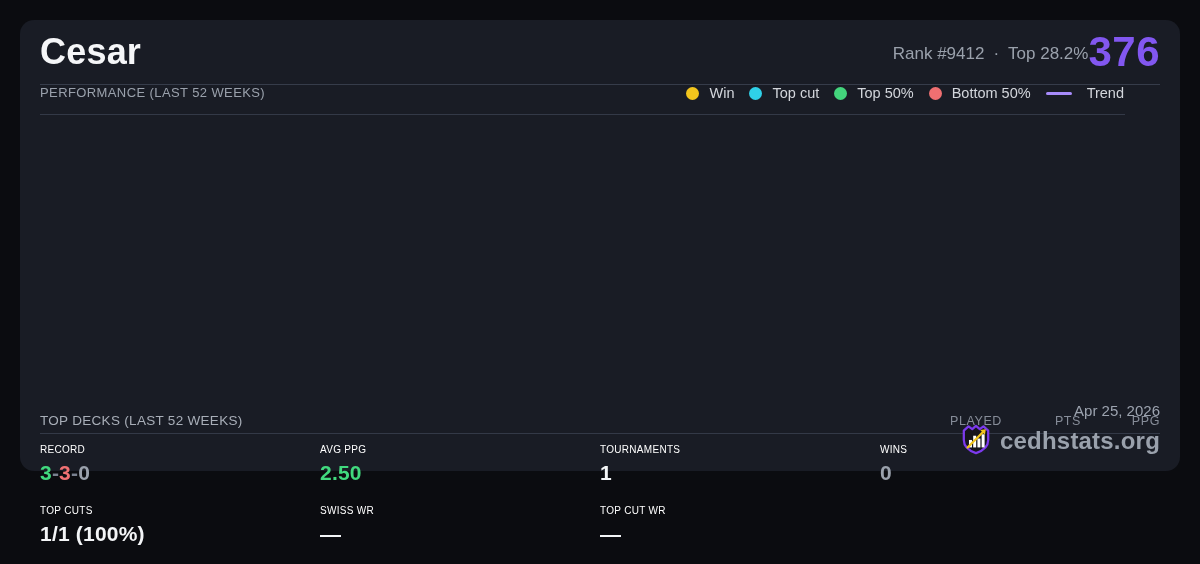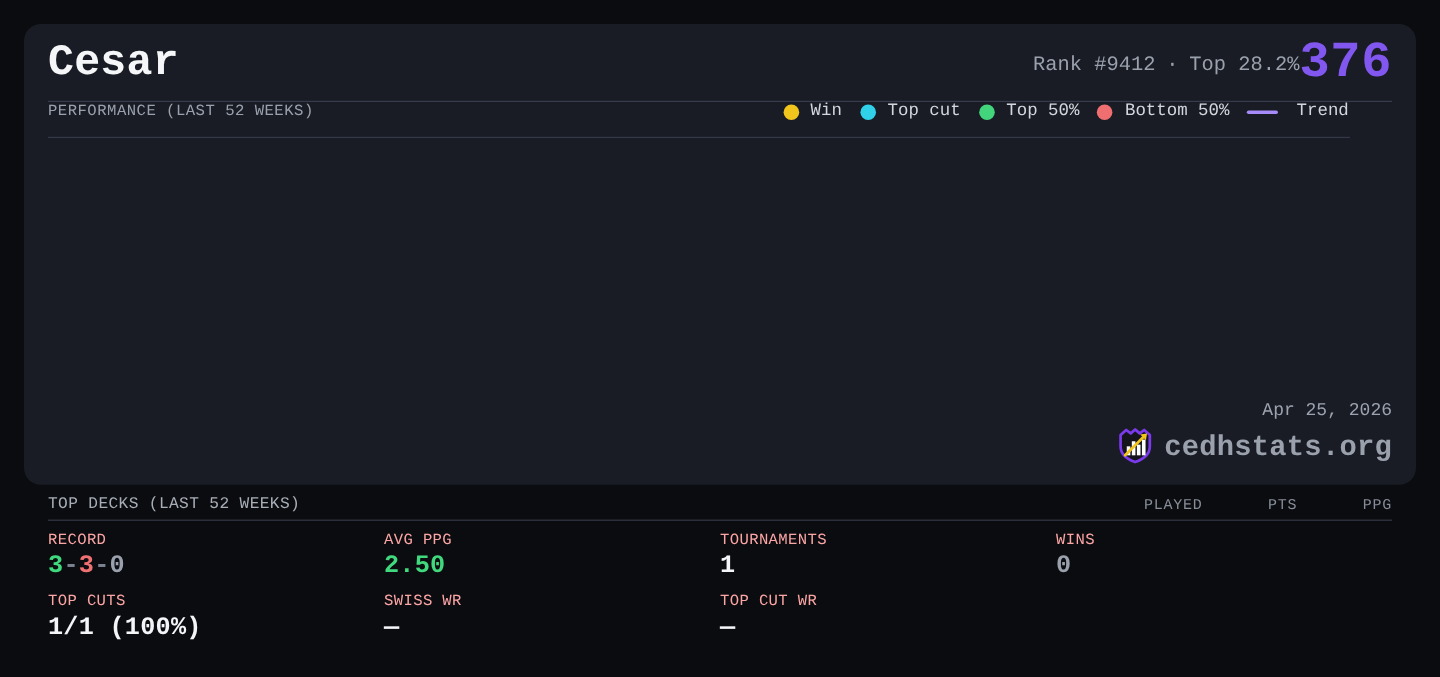--- a/index.html
+++ b/index.html
@@ -5,25 +5,24 @@
   * { box-sizing: border-box; margin: 0; padding: 0; }
   html, body {
     width: 1200px; height: 564px;
     background: #0b0c10;
     font-family: "Liberation Sans", sans-serif;
     overflow: hidden;
   }
   .card {
     position: absolute;
     left: 20px; top: 20px;
-    width: 1160px; height: 384px;
+    width: 1160px; height: 451px;
     background: #191c25;
     border-radius: 14px;
     padding: 0 20px;
-    font-family: Liberation Mono, monospace;
   }
   
   .header-row {
     height: 65px;
     display: flex;
     justify-content: space-between;
     align-items: center;
     border-bottom: 1px solid #363c4a;
   }
   .player-name {
@@ -110,34 +109,34 @@
     min-width: 79px;
     text-align: right;
   }
   
   .stats-grid {
     display: grid;
     grid-template-columns: repeat(4, 1fr);
     margin-top: 0;
   }
   .stat-label {
-    color: #fca5a5;
-    font-size: 13px;
+    color: #ffffff;
+    font-size: 10px;
     letter-spacing: 0.3px;
     margin-top: 8px;
     line-height: 15px;
   }
   .stat-value {
     font-size: 21px;
     font-weight: 700;
     line-height: 31px;
     color: #f3f5f7;
     letter-spacing: 0.2px;
   }
-  .stat-label.second { margin-top: 5px; }
+  .stat-label.second { margin-top: 15px; }
   .c-green { color: #41d97e; }
   .c-red { color: #f07173; }
   .c-gray { color: #9aa1ac; }
   .c-dash { color: #7a8190; }
   
   .footer-block {
     position: absolute;
     right: 20px; bottom: 12px;
     text-align: right;
   }

